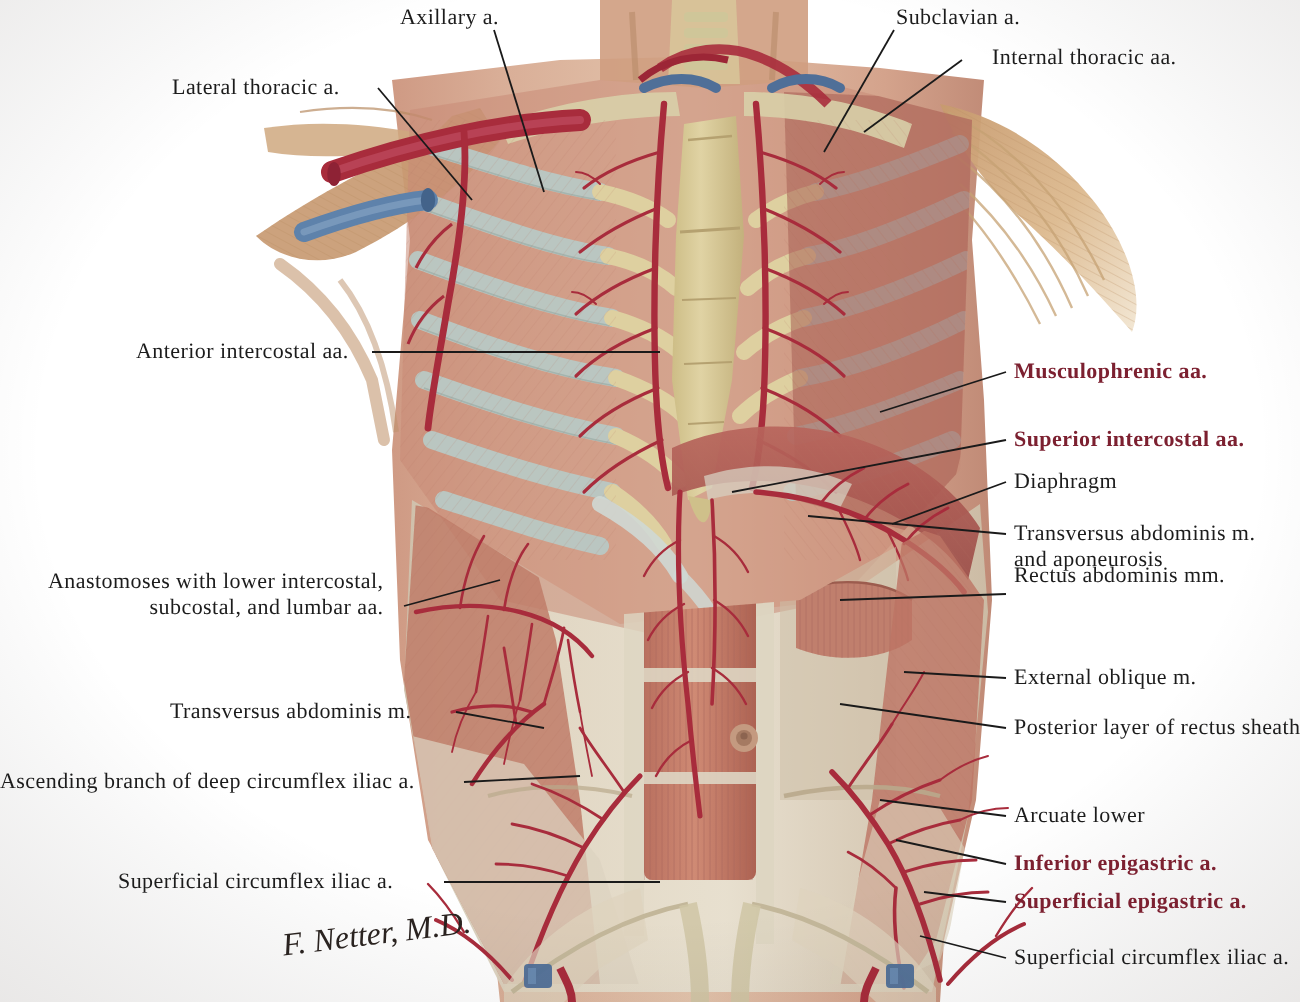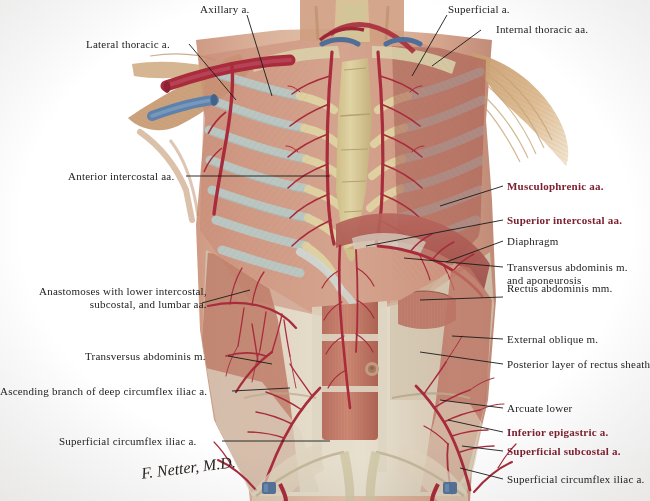--- a/index.html
+++ b/index.html
@@ -479,37 +479,37 @@
       <line x1="503" y1="408" x2="440" y2="400"></line>
       <line x1="503" y1="432" x2="448" y2="420"></line>
       <line x1="503" y1="451" x2="462" y2="446"></line>
       <line x1="503" y1="479" x2="460" y2="468"></line>
     </g>
   </svg>
 
   <div id="label-layer">
       <div class="label left" style="left: 86px; top: 38px;">Lateral thoracic a.</div>
       <div class="label left" style="left: 68px; top: 170px;">Anterior intercostal aa.</div>
-      <div class="label left" style="left: 39px; top: 285px;">Anastomoses with lower intercostal,
+      <div class="label left" style="left: 24px; top: 285px;">Anastomoses with lower intercostal,
 subcostal, and lumbar aa.</div>
       <div class="label left" style="left: 85px; top: 350px;">Transversus abdominis m.</div>
       <div class="label left" style="left: 0px; top: 385px;">Ascending branch of deep circumflex iliac a.</div>
       <div class="label left" style="left: 59px; top: 435px;">Superficial circumflex iliac a.</div>
       <div class="label left" style="left: 200px; top: 3px;">Axillary a.</div>
-      <div class="label left" style="left: 448px; top: 3px;">Superficial a.</div>
+      <div class="label left" style="left: 448px; top: 3px;">Subclavian a.</div>
       <div class="label left" style="left: 496px; top: 23px;">Internal thoracic aa.</div>
       <div class="label right red" style="left: 507px; top: 180px;">Musculophrenic aa.</div>
       <div class="label right red" style="left: 507px; top: 214px;">Superior intercostal aa.</div>
       <div class="label right" style="left: 507px; top: 235px;">Diaphragm</div>
       <div class="label right" style="left: 507px; top: 261px;">Transversus abdominis m.
 and aponeurosis</div>
       <div class="label right" style="left: 507px; top: 282px;">Rectus abdominis mm.</div>
       <div class="label right" style="left: 507px; top: 333px;">External oblique m.</div>
       <div class="label right" style="left: 507px; top: 358px;">Posterior layer of rectus sheath</div>
       <div class="label right" style="left: 507px; top: 402px;">Arcuate lower</div>
       <div class="label right red" style="left: 507px; top: 426px;">Inferior epigastric a.</div>
-      <div class="label right red" style="left: 507px; top: 445px;">Superficial subcostal a.</div>
+      <div class="label right red" style="left: 507px; top: 445px;">Superficial epigastric a.</div>
       <div class="label right" style="left: 507px; top: 473px;">Superficial circumflex iliac a.</div>
     </div>
 
   <div class="sig" id="signature" style="left:141px; top:459px; font-size:16px; transform:rotate(-7deg);">F. Netter, M.D.</div>
 
 </div>
 
 </body></html>

